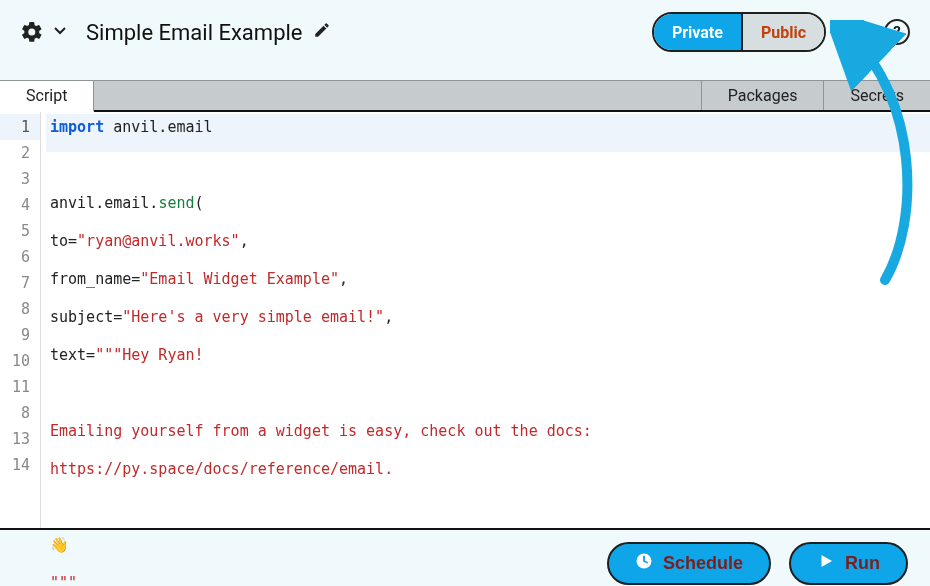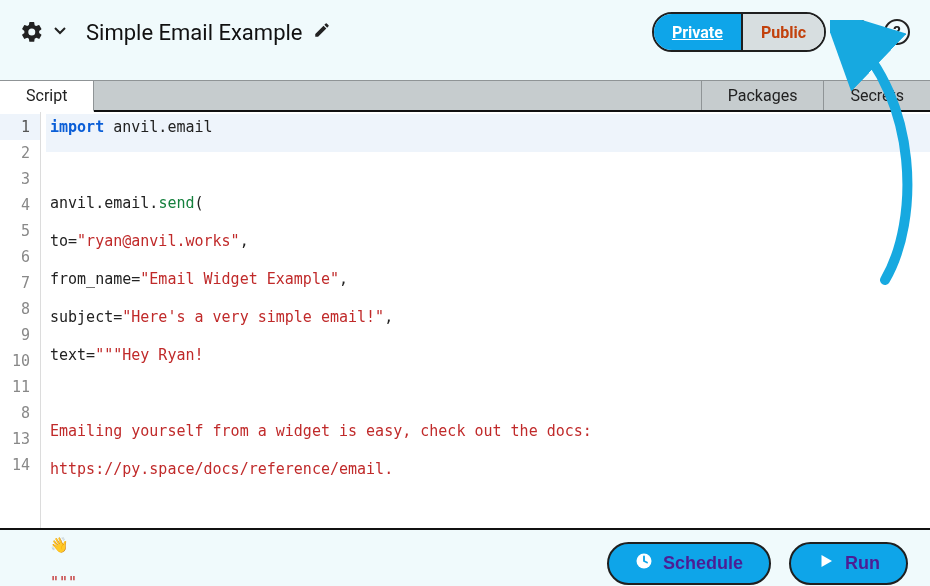--- a/index.html
+++ b/index.html
@@ -29,21 +29,21 @@
     }
     .vis-option {
       display: flex;
       align-items: center;
       justify-content: center;
       padding: 0 18px;
       font-size: 16px;
       font-weight: 700;
       cursor: pointer;
     }
-    .vis-private { background: #0ea5e9; color: #fff; border-right: 2px solid #1f1f1f; text-decoration: underline; }
+    .vis-private { background: #0ea5e9; color: #fff; border-right: 2px solid #1f1f1f; }
     .vis-public { background: #d7dee0; color: #c2410c; }
     
     .share-icon, .help-icon { width: 26px; height: 26px; cursor: pointer; color: #222; }
     .help-icon { border: 2px solid #222; border-radius: 50%; display: inline-flex; align-items: center; justify-content: center; font-size: 15px; font-weight: 700; }
 
     .tooltip {
       position: absolute;
       top: 60px;
       left: 697px;
       background: #2a2a2a;
@@ -132,21 +132,21 @@
       gap: 18px;
       padding: 12px 22px;
       background: #f0fafc;
     }
     .btn {
       display: inline-flex;
       align-items: center;
       gap: 10px;
       border: 2px solid #1f1f1f;
       background: #0ea5e9;
-      color: #4c1d95;
+      color: #7f1d1d;
       font-size: 18px;
       font-weight: 700;
       border-radius: 24px;
       padding: 8px 26px;
       cursor: pointer;
     }
 
     .arrow-overlay {
       position: absolute;
       top: 20px;

